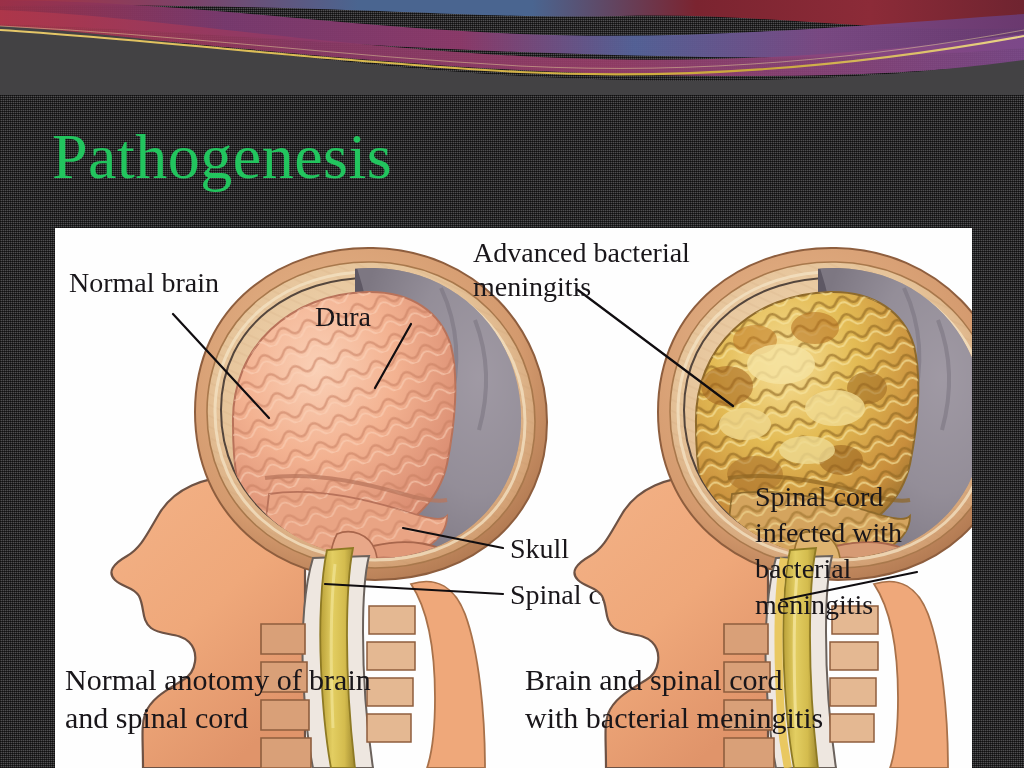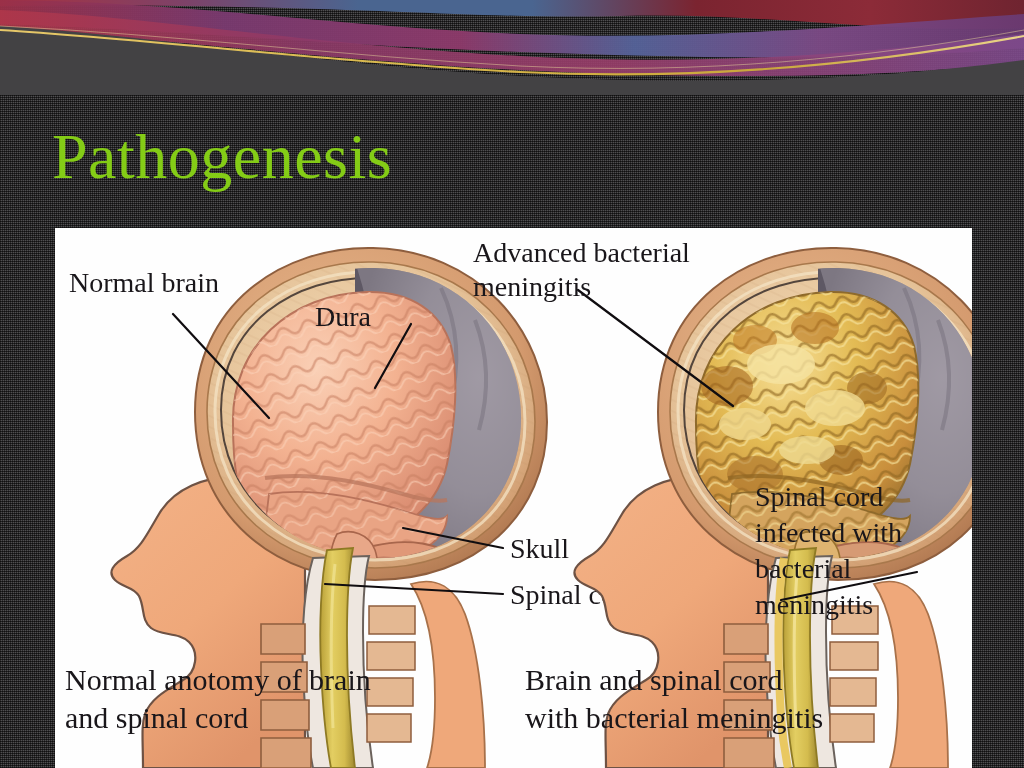--- a/index.html
+++ b/index.html
@@ -42,21 +42,21 @@
 
   
   #title {
     position: absolute;
     left: 52px;
     top: 122px;
     font-family: "Liberation Serif", "DejaVu Serif", serif;
     font-size: 64px;
     font-weight: 400;
     line-height: 1.08;
-    color: #84cc16;
+    color: #22c55e;
     letter-spacing: 0.5px;
     white-space: nowrap;
   }
 
   
   #figure-panel {
     position: absolute;
     left: 55px;
     top: 228px;
     width: 917px;

